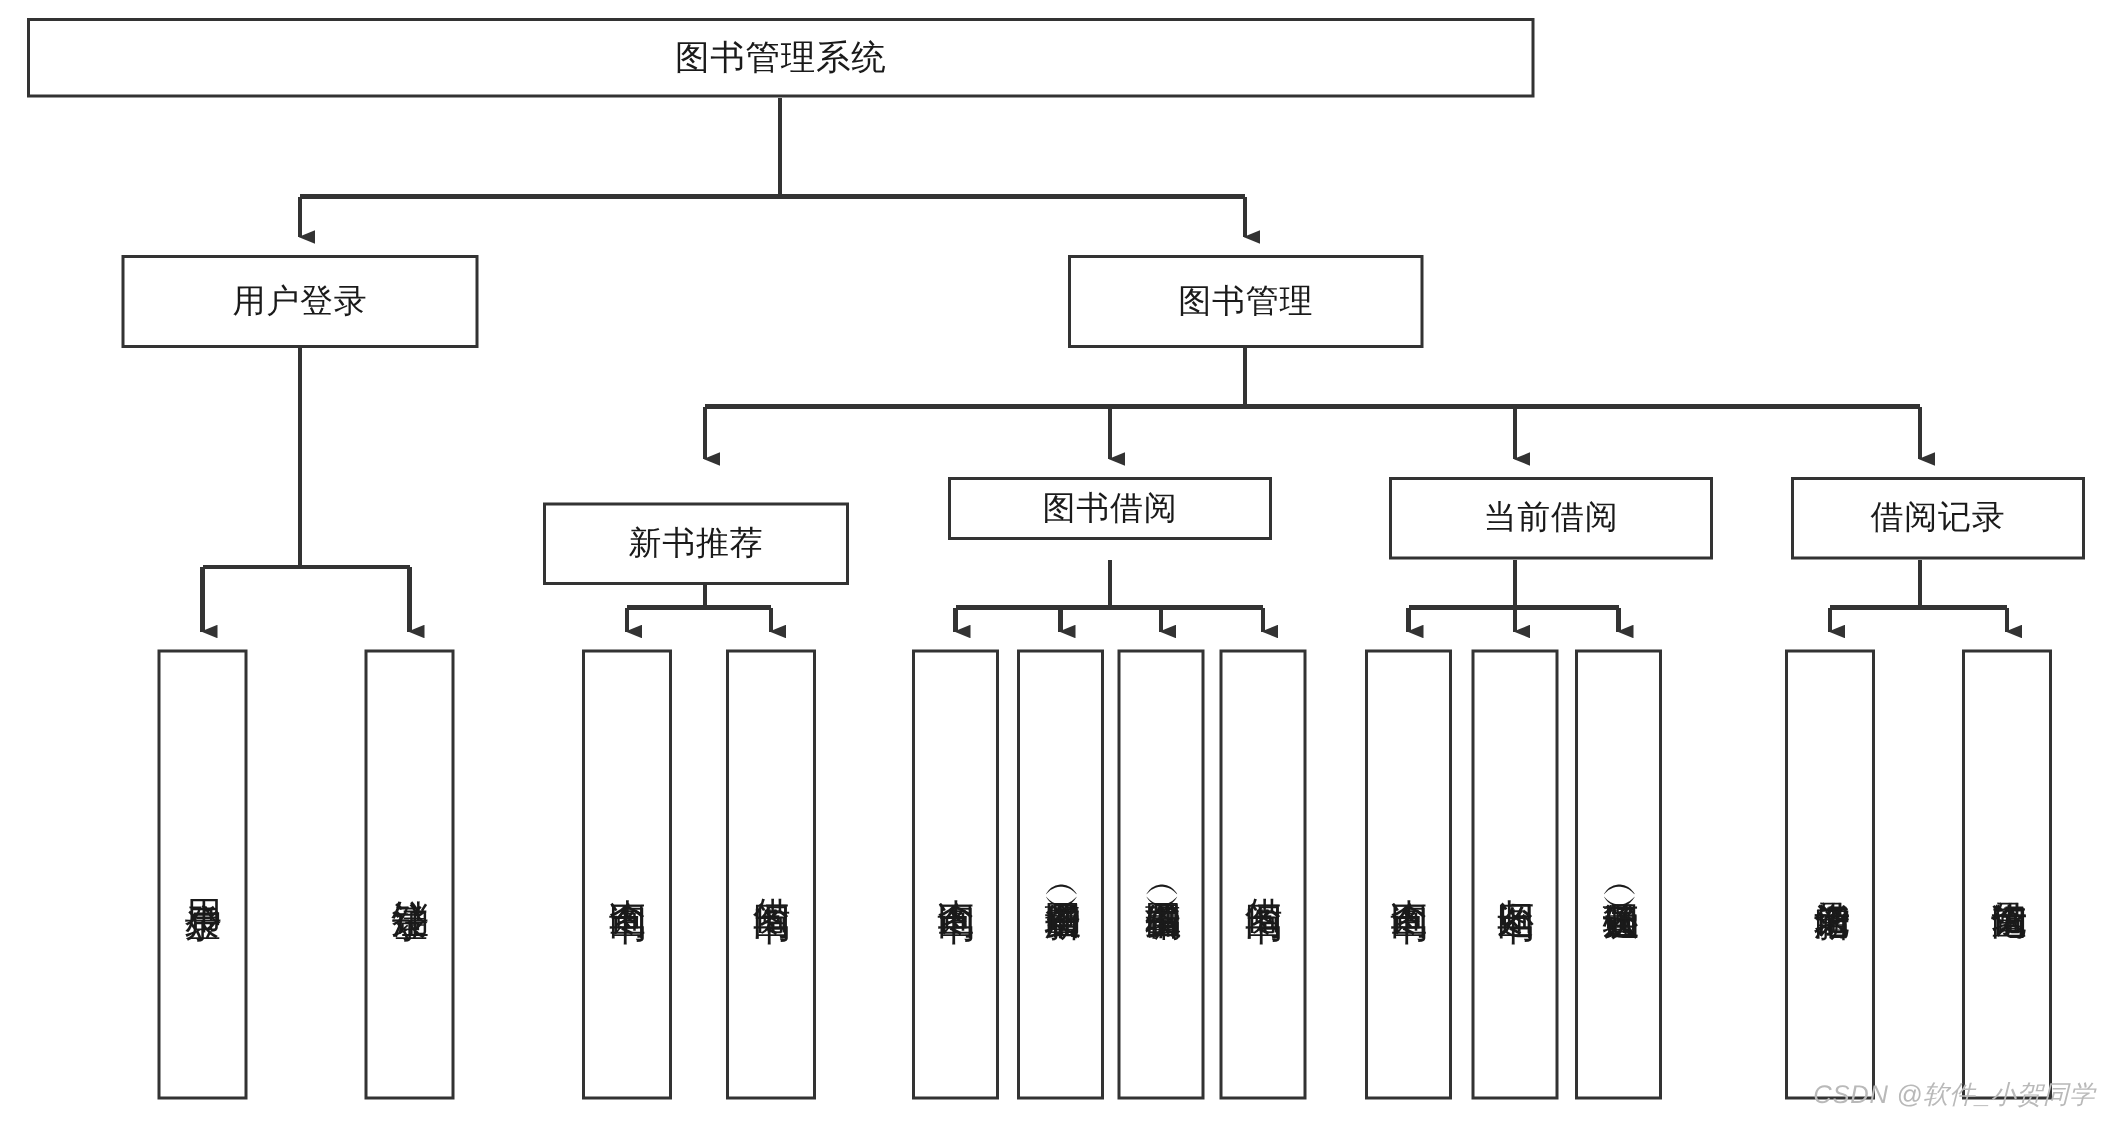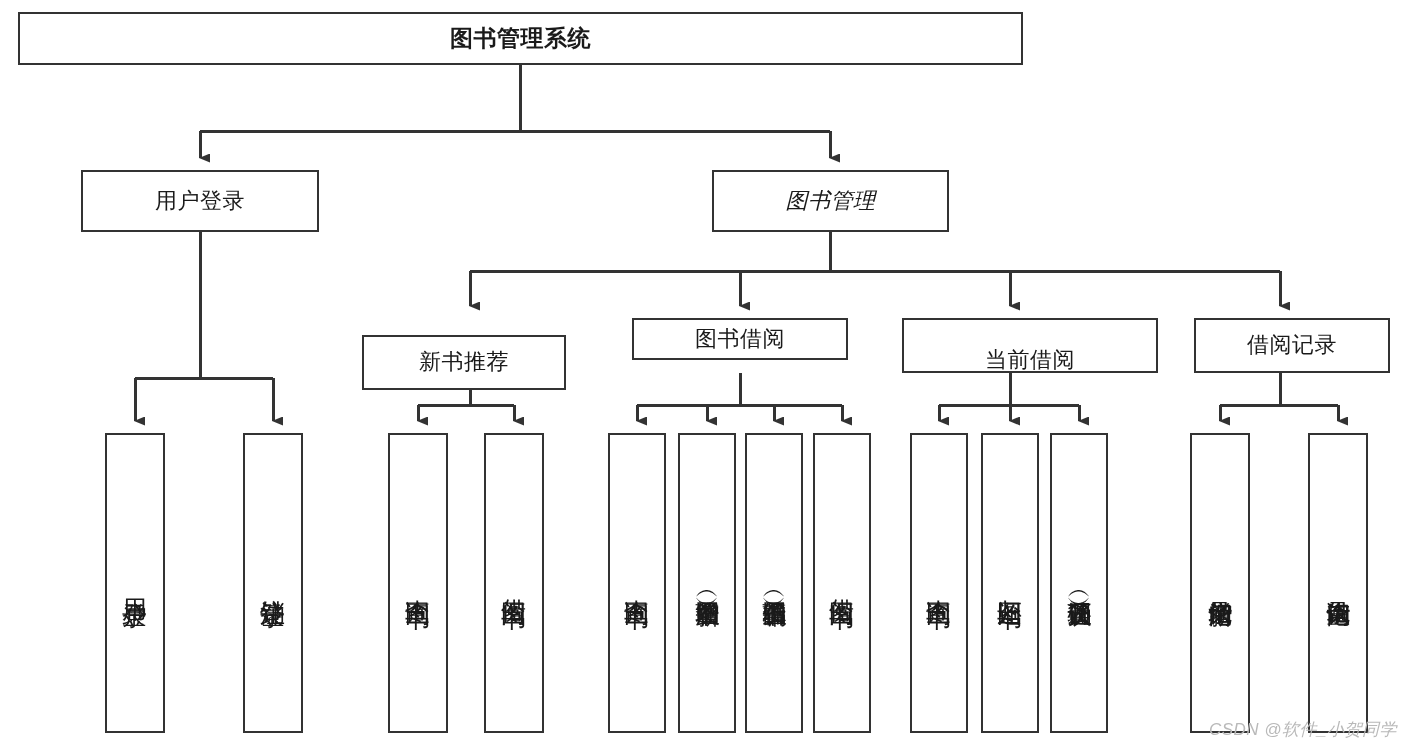--- a/index.html
+++ b/index.html
@@ -132,41 +132,41 @@
       <path d="M1010,405 L1010,421" marker-end="url(#arrowhead)"></path>
       <path d="M1079,405 L1079,421" marker-end="url(#arrowhead)"></path>
 
       <path d="M1280,373 L1280,405"></path>
       <path d="M1220,405 L1338,405"></path>
       <path d="M1220,405 L1220,421" marker-end="url(#arrowhead)"></path>
       <path d="M1338,405 L1338,421" marker-end="url(#arrowhead)"></path>
     </g>
   </svg>
 
-  <div class="node horiz root" style="left:18px; top:12px; width:1005px; height:53px;font-weight:bold;">
+  <div class="node horiz root" style="left:18px; top:12px; width:1005px; height:53px;">
     <span class="node-label">图书管理系统</span>
   </div>
 
   <div class="node horiz" style="left:81px; top:170px; width:238px; height:62px;">
     <span class="node-label">用户登录</span>
   </div>
 
-  <div class="node horiz" style="left:712px; top:170px; width:237px; height:62px;font-style:italic;">
+  <div class="node horiz" style="left:712px; top:170px; width:237px; height:62px;">
     <span class="node-label">图书管理</span>
   </div>
 
   <div class="node horiz" style="left:362px; top:335px; width:204px; height:55px;">
     <span class="node-label">新书推荐</span>
   </div>
 
   <div class="node horiz" style="left:632px; top:318px; width:216px; height:42px;">
     <span class="node-label">图书借阅</span>
   </div>
 
-  <div class="node horiz" style="left:902px; top:318px; width:256px; height:55px;align-items:flex-end;">
+  <div class="node horiz" style="left:926px; top:318px; width:216px; height:55px;">
     <span class="node-label">当前借阅</span>
   </div>
 
   <div class="node horiz" style="left:1172px; top:318px; width:196px; height:55px;margin-left:22px;">
     <span class="node-label">借阅记录</span>
   </div>
 
   <div class="node vert" style="left:105px; top:433px; width:60px; height:300px;">
     <span class="node-label">用户登录</span>
   </div>

